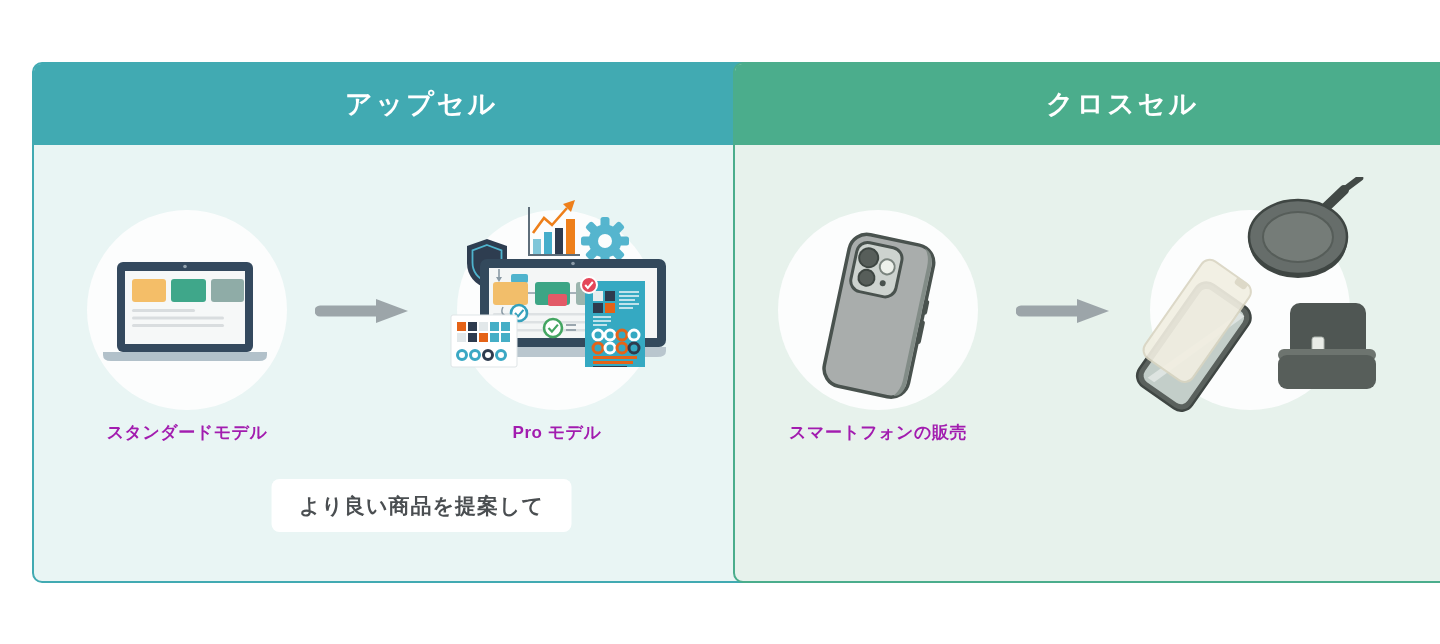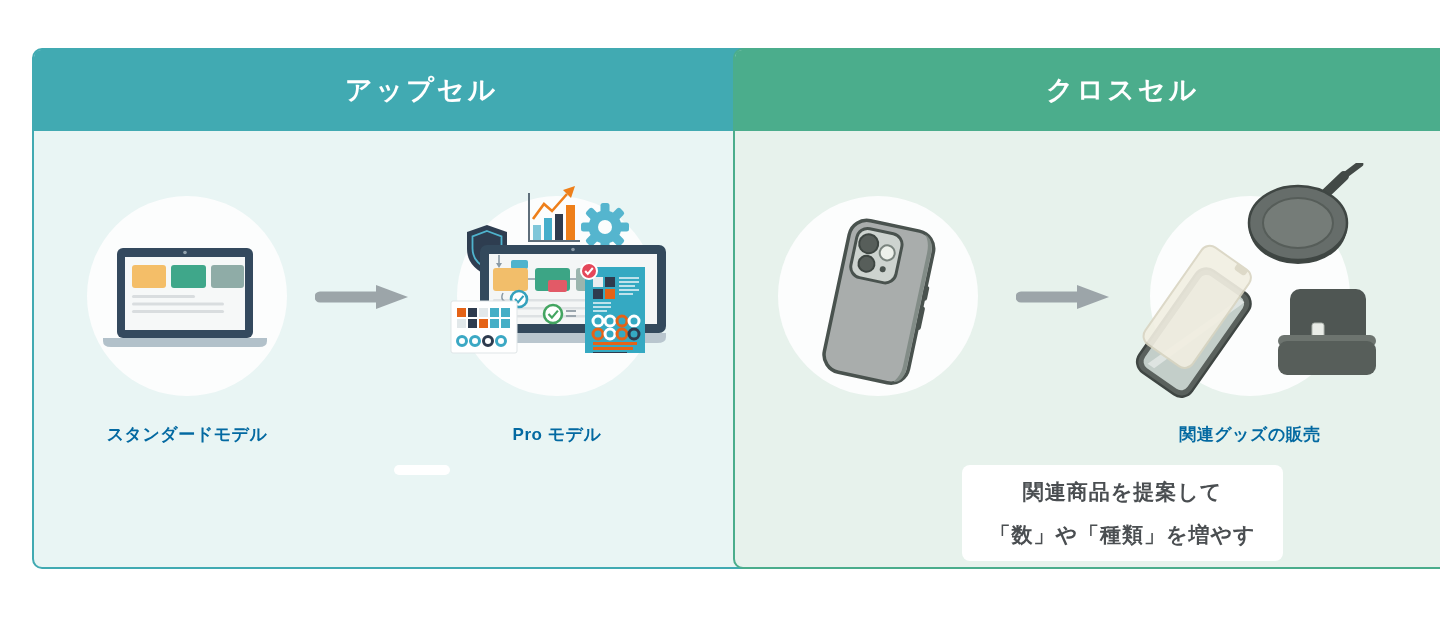--- a/index.html
+++ b/index.html
@@ -4,21 +4,21 @@
 <style>
   * { margin:0; padding:0; box-sizing:border-box; }
   body {
     background:#FFFFFF;
     font-family:"Liberation Sans","DejaVu Sans",sans-serif;
     width:1440px; height:644px; overflow:hidden;
   }
   .stage { position:relative; width:1440px; height:644px; background:#FFFFFF; }
 
   .panel {
-    position:absolute; top:48px; width:779px; height:521px;
+    position:absolute; top:62px; width:779px; height:521px;
     border:2px solid var(--accent,#42ABB2);
     background:var(--body,#E9F5F4);
     border-radius:10px;
   }
   .panel-header {
     position:absolute; top:0; left:0; right:0; height:81px;
     background:var(--accent,#42ABB2);
     border-radius:7px 7px 0 0;
   }
   .panel-title {
@@ -29,21 +29,21 @@
     position:absolute; top:146px; width:200px; height:200px;
     background:#FCFDFD; border-radius:50%;
   }
   .art { position:absolute; left:0; top:0; }
   .art-pro { left:-10px; top:-15px; }
   .art-acc { left:-30px; top:-33px; }
   .arrow-wrap { position:absolute; left:281px; top:234px; width:96px; height:26px; }
   .item-label {
     position:absolute; top:357px; width:200px;
     text-align:center; white-space:nowrap;
-    font-size:17px; font-weight:700; color:#0369a1; letter-spacing:0.5px;margin-top:16px;
+    font-size:17px; font-weight:700; color:#a21caf; letter-spacing:0.5px;
   }
   .desc-box {
     position:absolute; top:415px; left:50%; transform:translateX(-50%);
     background:#FFFFFF; border-radius:8px; padding:5px 28px;
     text-align:center; white-space:nowrap;
   }
   .desc-line {
     display:block; font-size:21px; line-height:43px;
     font-weight:700; color:#4A4E51; letter-spacing:1px;
   }
@@ -178,20 +178,21 @@
           <circle cx="142" cy="90" r="8" fill="#E4475A" stroke="#FFFFFF" stroke-width="2"></circle>
           <path d="M138.2 90 l2.6 3 l5 -6" stroke="#FFFFFF" stroke-width="2" fill="none"></path>
         </g>
       </svg>
     </div>
 
     <div class="item-label" style="left:53px;">スタンダードモデル</div>
     <div class="item-label" style="left:423px;text-align:center;">Pro モデル</div>
 
     <div class="desc-box">
+      <span class="desc-line">より良い商品を提案して</span>
     </div>
   </section>
 
   <section class="panel" style="left: 733px; --accent: #4BAD8C; --body: #E7F2EC;">
     <header class="panel-header">
       <h2 class="panel-title">クロスセル</h2>
     </header>
 
     <div class="circle" style="left:43px;">
       <svg class="art" width="200" height="200" viewBox="0 0 200 200">
@@ -235,21 +236,17 @@
         <g transform="translate(75,168) rotate(35)">
           <rect x="-32" y="-60" width="64" height="124" rx="13" fill="#5A615D" stroke="#3F4643" stroke-width="2.5"></rect>
           <rect x="-26" y="-54" width="52" height="112" rx="8" fill="#C3CEC9"></rect>
           <path d="M-20 54 L18 -52 h6 L-12 54 Z" fill="#FFFFFF" opacity="0.45"></path>
           <rect x="-41" y="-80" width="58" height="118" rx="10" fill="#F2EFE2" opacity="0.9" stroke="#D9D5C2" stroke-width="2"></rect>
           <path d="M-4 -80 v4 q0 3 3 3 h7 q3 0 3 -3 v-4 Z" fill="#DDD9C8"></path>
         </g>
       </svg>
     </div>
 
-    <div class="item-label" style="left:415px;">関連グッズの販売</div>
-
-    <div class="desc-box">
-      <span class="desc-line">関連商品を提案して</span>
-      <span class="desc-line">「数」や「種類」を増やす</span>
-    </div>
+    <div class="item-label" style="left:43px;">スマートフォンの販売</div>
+
   </section>
 
 </div>
 
 </body></html>

